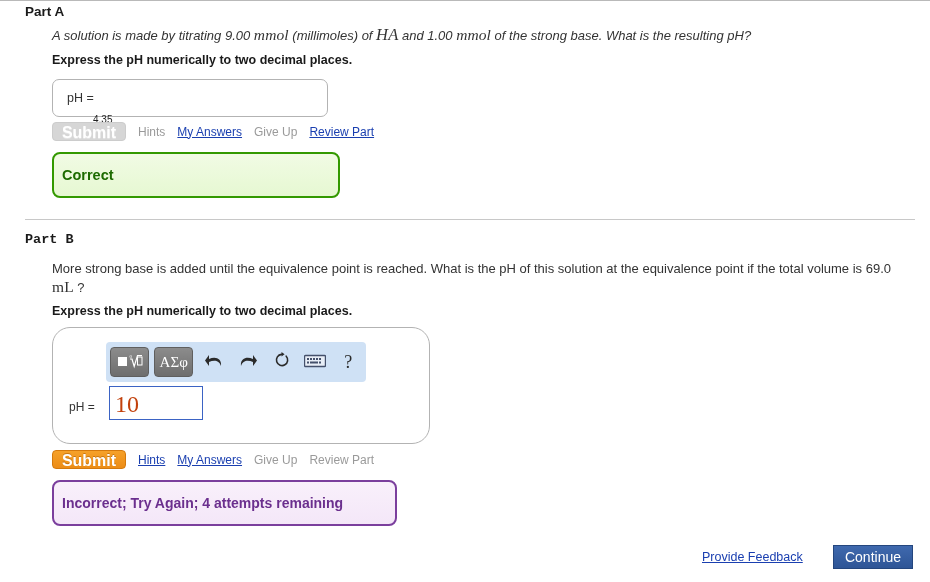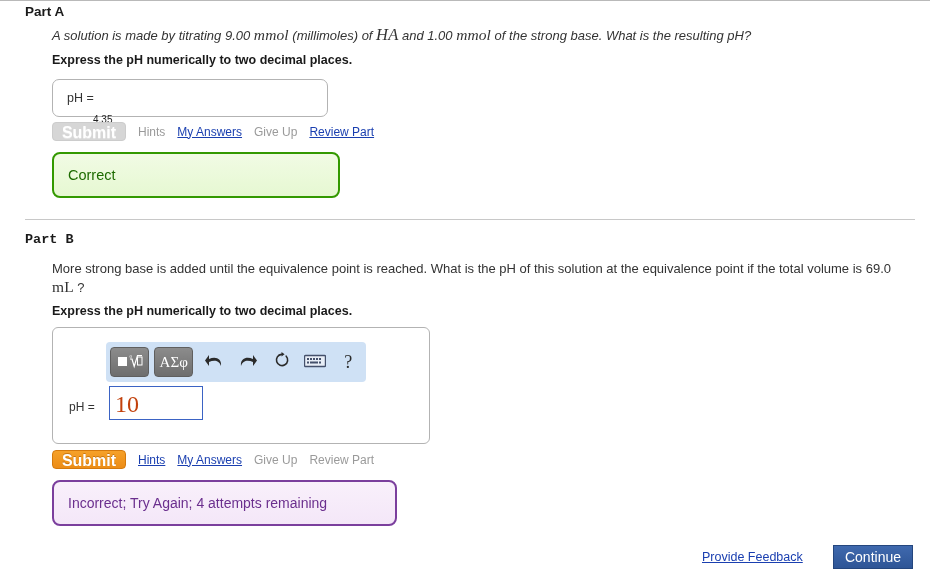--- a/index.html
+++ b/index.html
@@ -126,24 +126,24 @@
   .row-link.disabled {
     color: #9a9a9a;
     text-decoration: none;
   }
 
   
   .feedback {
     position: absolute;
     box-sizing: border-box;
     border-radius: 8px;
-    font-weight: normal;
-    display: flex;
-    align-items: center;
-    padding-left: 14px;
+    font-weight: bold;
+    display: flex;
+    align-items: center;
+    padding-left: 8px;
   }
   .feedback.correct {
     left: 52px; top: 152px;
     width: 288px; height: 46px;
     border: 2px solid #339900;
     background: linear-gradient(#f1fbe4, #e6f8d2);
     color: #1d6b00;
     font-size: 14.5px;
   }
   .feedback.incorrect {
@@ -162,21 +162,21 @@
     width: 890px; height: 1px;
     background: #c8c8c8;
   }
 
   
   .answer-box-b {
     position: absolute;
     left: 52px; top: 327px;
     width: 378px; height: 117px;
     border: 1px solid #b3b3b3;
-    border-radius: 6px;
+    border-radius: 18px;
     background: #ffffff;
     box-sizing: border-box;
   }
 
   .math-toolbar {
     position: absolute;
     left: 53px; top: 14px;
     width: 260px; height: 40px;
     background: #cfe1f5;
     border-radius: 4px;

